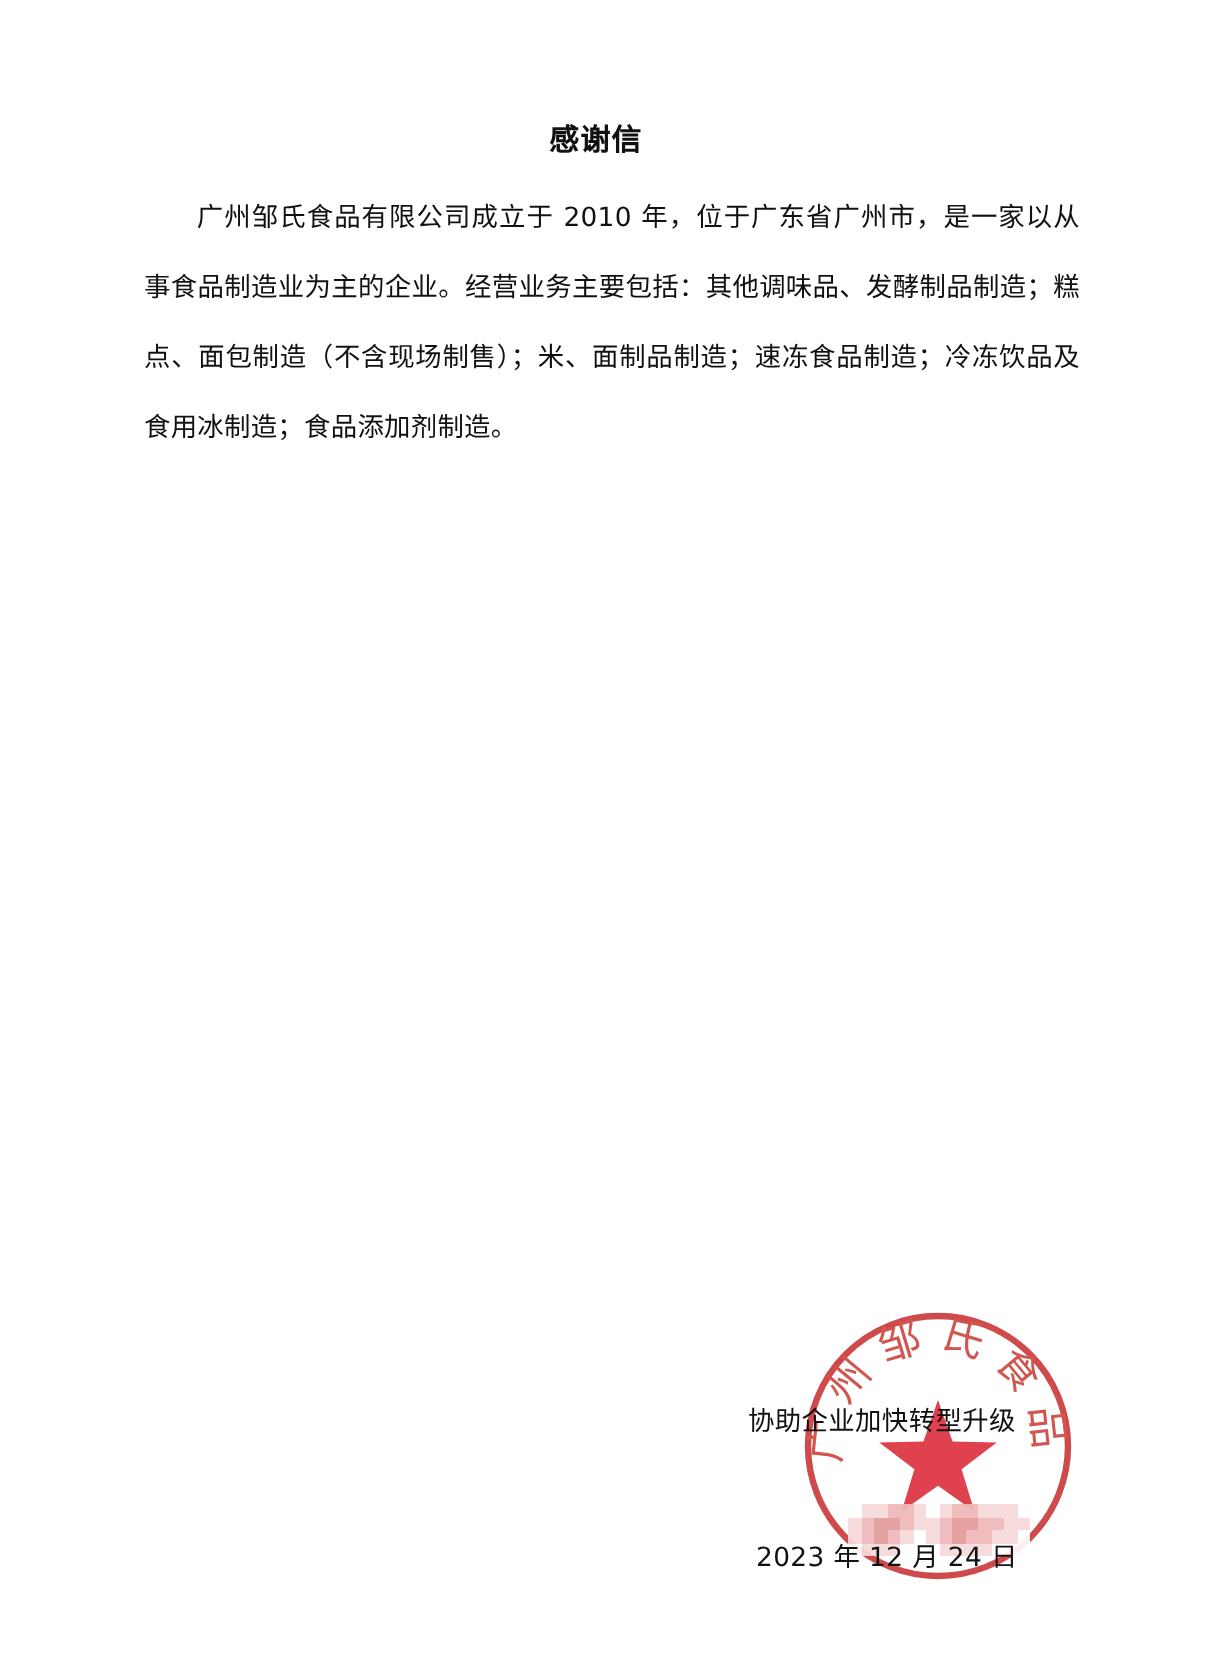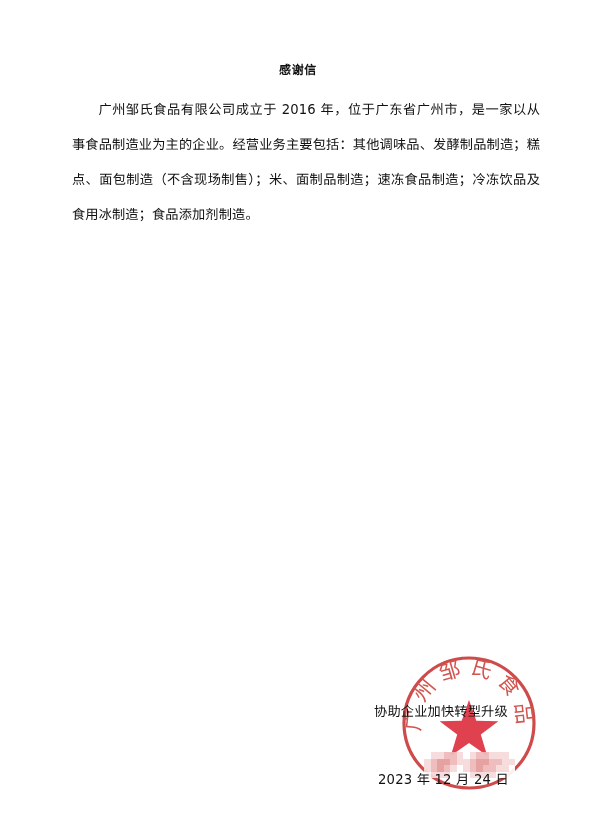--- a/index.html
+++ b/index.html
@@ -24,21 +24,21 @@
     background: #ffffff;
   }
 
   
   .doc-title {
     position: absolute;
     left: 0;
     top: 60px;
     width: 596px;
     text-align: center;
-    font-size: 12px;
+    font-size: 15px;
     line-height: 20px;
     font-weight: 600;
     letter-spacing: 0.6px;
     color: #111111;
   }
 
   
   .body-wrap {
     position: absolute;
     left: 72px;
@@ -118,21 +118,21 @@
   }
 </style>
 </head>
 <body>
 
 <div class="page">
 
   <div class="doc-title">感谢信</div>
 
   <div class="body-wrap">
-    <p class="para">广州邹氏食品有限公司成立于 2016 年，位于广东省广州市，是一家以从事食品制造业为主的企业。经营业务主要包括：其他调味品、发酵制品制造；糕点、面包制造（不含现场制售）；米、面制品制造；速冻食品制造；冷冻饮品及食用冰制造；食品添加剂制造。</p>
+    <p class="para">广州邹氏食品有限公司成立于 2010 年，位于广东省广州市，是一家以从事食品制造业为主的企业。经营业务主要包括：其他调味品、发酵制品制造；糕点、面包制造（不含现场制售）；米、面制品制造；速冻食品制造；冷冻饮品及食用冰制造；食品添加剂制造。</p>
   </div>
 
   <div class="seal">
     <svg viewBox="0 0 136 136" xmlns="http://www.w3.org/2000/svg" aria-hidden="true">
       <defs>
         <path id="sealArc" d="M 20 68 A 48 48 0 0 1 116 68"></path>
       </defs>
       <circle cx="68" cy="68" r="65" fill="none" stroke="#cf4a4a" stroke-width="3.2"></circle>
       <text font-size="21" font-family="'DejaVu Sans','Liberation Sans',sans-serif" fill="#d2554f" letter-spacing="7">
         <textPath href="#sealArc" startOffset="50%" text-anchor="middle">广州邹氏食品</textPath>

